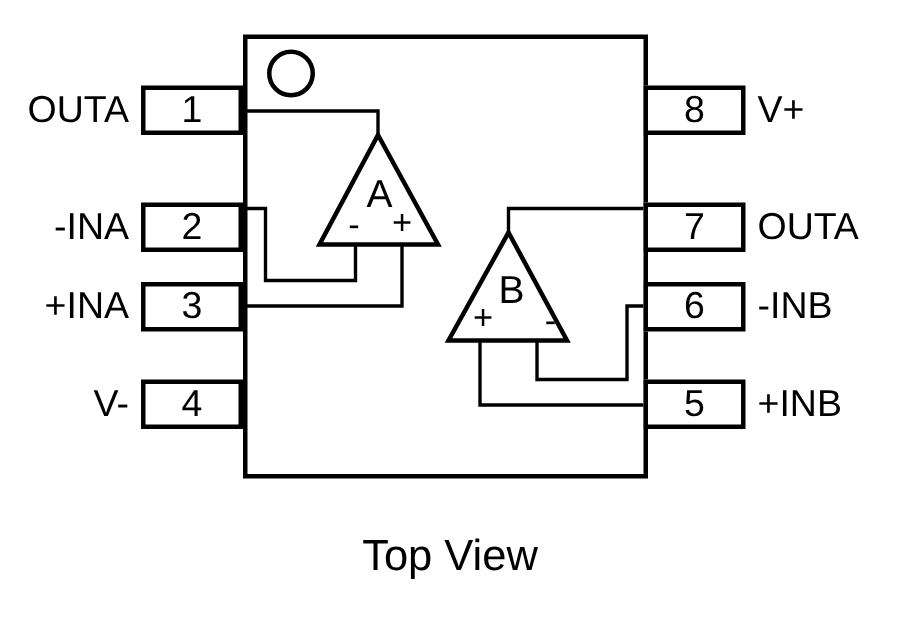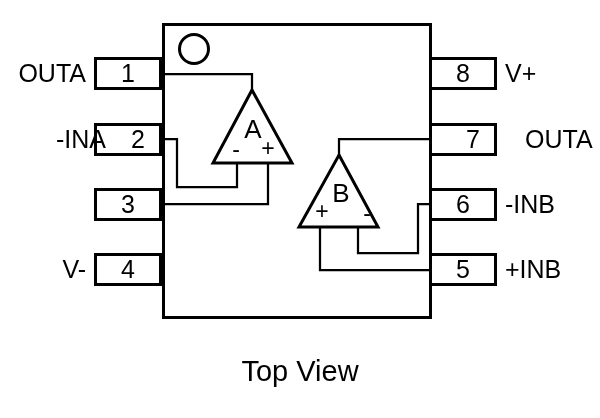--- a/index.html
+++ b/index.html
@@ -48,21 +48,21 @@
   .plabel {
     position: absolute;
     height: 33px;
     line-height: 33px;
     font-size: 25px;
     white-space: nowrap;
   }
   .plabel.lcol { left: 0; width: 86px; text-align: right; }
   .plabel.rcol { left: 505px; width: 95px; text-align: left; }
   .row1 { top: 57px; }
-  .row2 { top: 123px; padding-left: 20px; }
+  .row2 { top: 135px; }
   .row3 { top: 188px; }
   .row4 { top: 253px; }
   .caption {
     position: absolute;
     left: 0; top: 356px;
     width: 600px;
     text-align: center;
     font-size: 29px;
     line-height: 30px;
   }
@@ -113,20 +113,21 @@
   <div class="pinbox lcol row3">3</div>
   <div class="pinbox lcol row4">4</div>
 
   <div class="pinbox rcol row1">8</div>
   <div class="pinbox rcol row2">7</div>
   <div class="pinbox rcol row3">6</div>
   <div class="pinbox rcol row4">5</div>
 
   <div class="plabel lcol row1">OUTA</div>
   <div class="plabel lcol row2">-INA</div>
+  <div class="plabel lcol row3">+INA</div>
   <div class="plabel lcol row4">V-</div>
 
   <div class="plabel rcol row1">V+</div>
   <div class="plabel rcol row2">OUTA</div>
   <div class="plabel rcol row4">+INB</div>
   <div class="plabel rcol row3">-INB</div>
 
   <div class="caption">Top View</div>
 
 </div>

